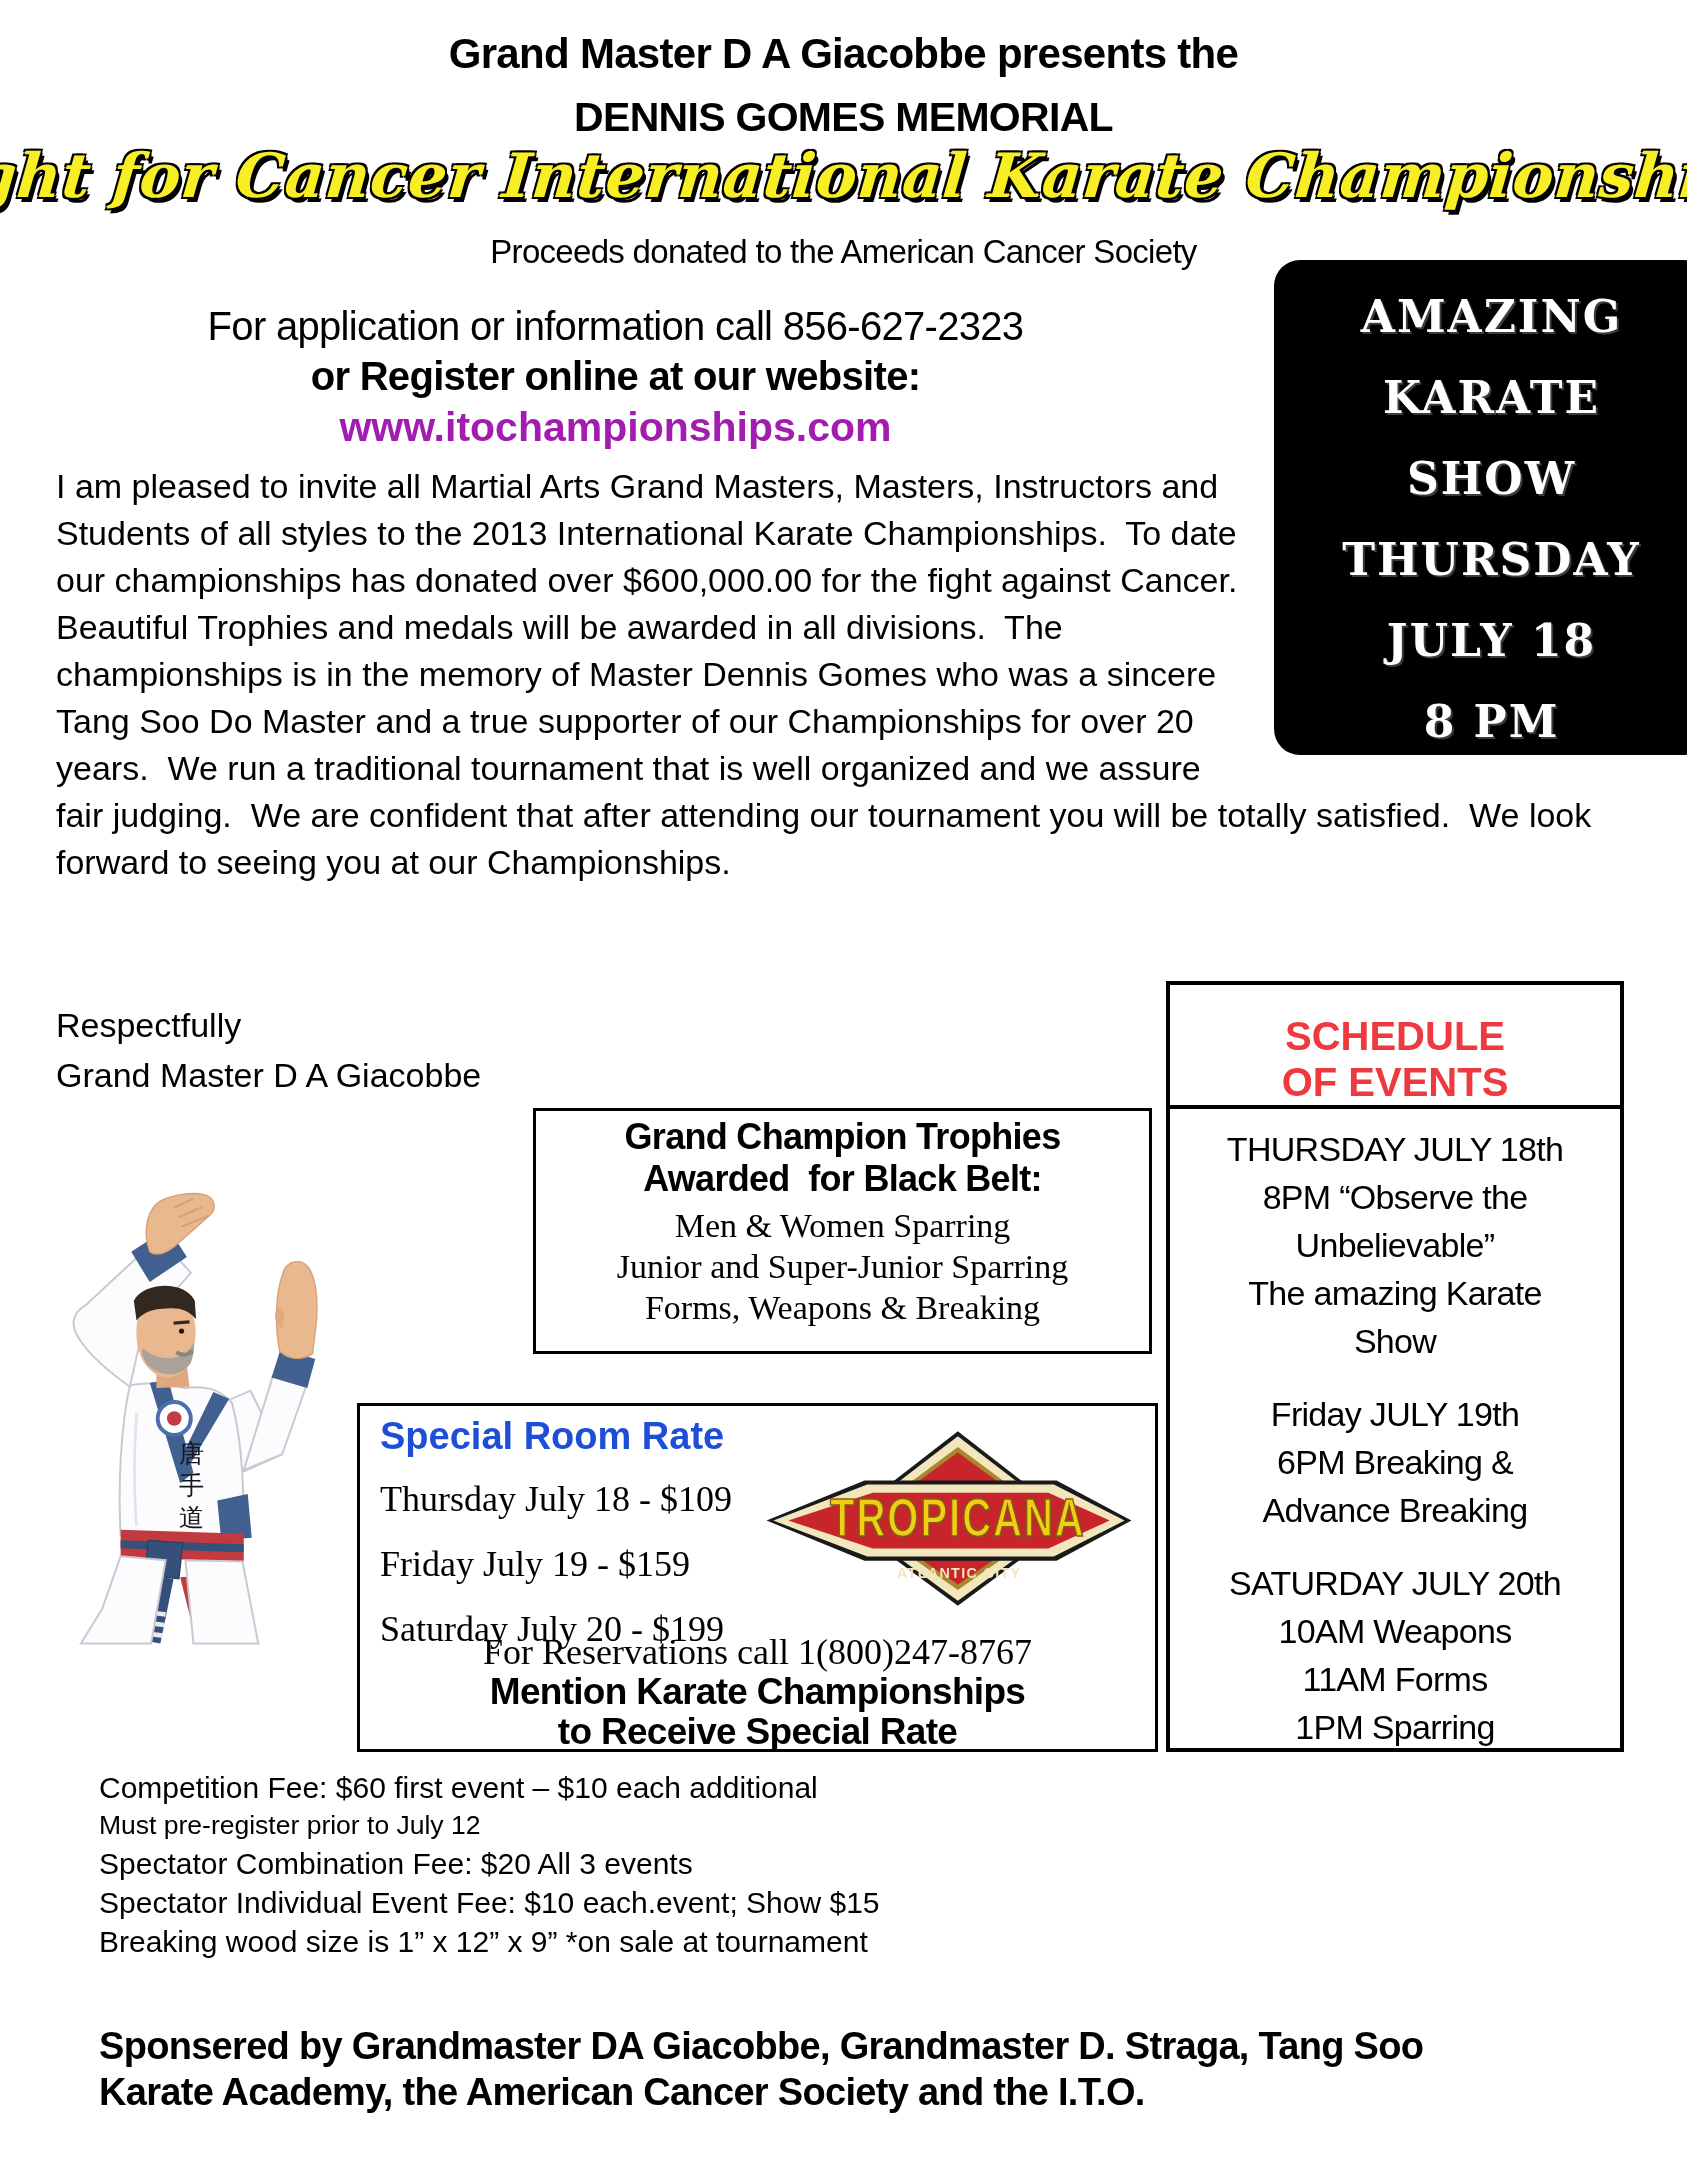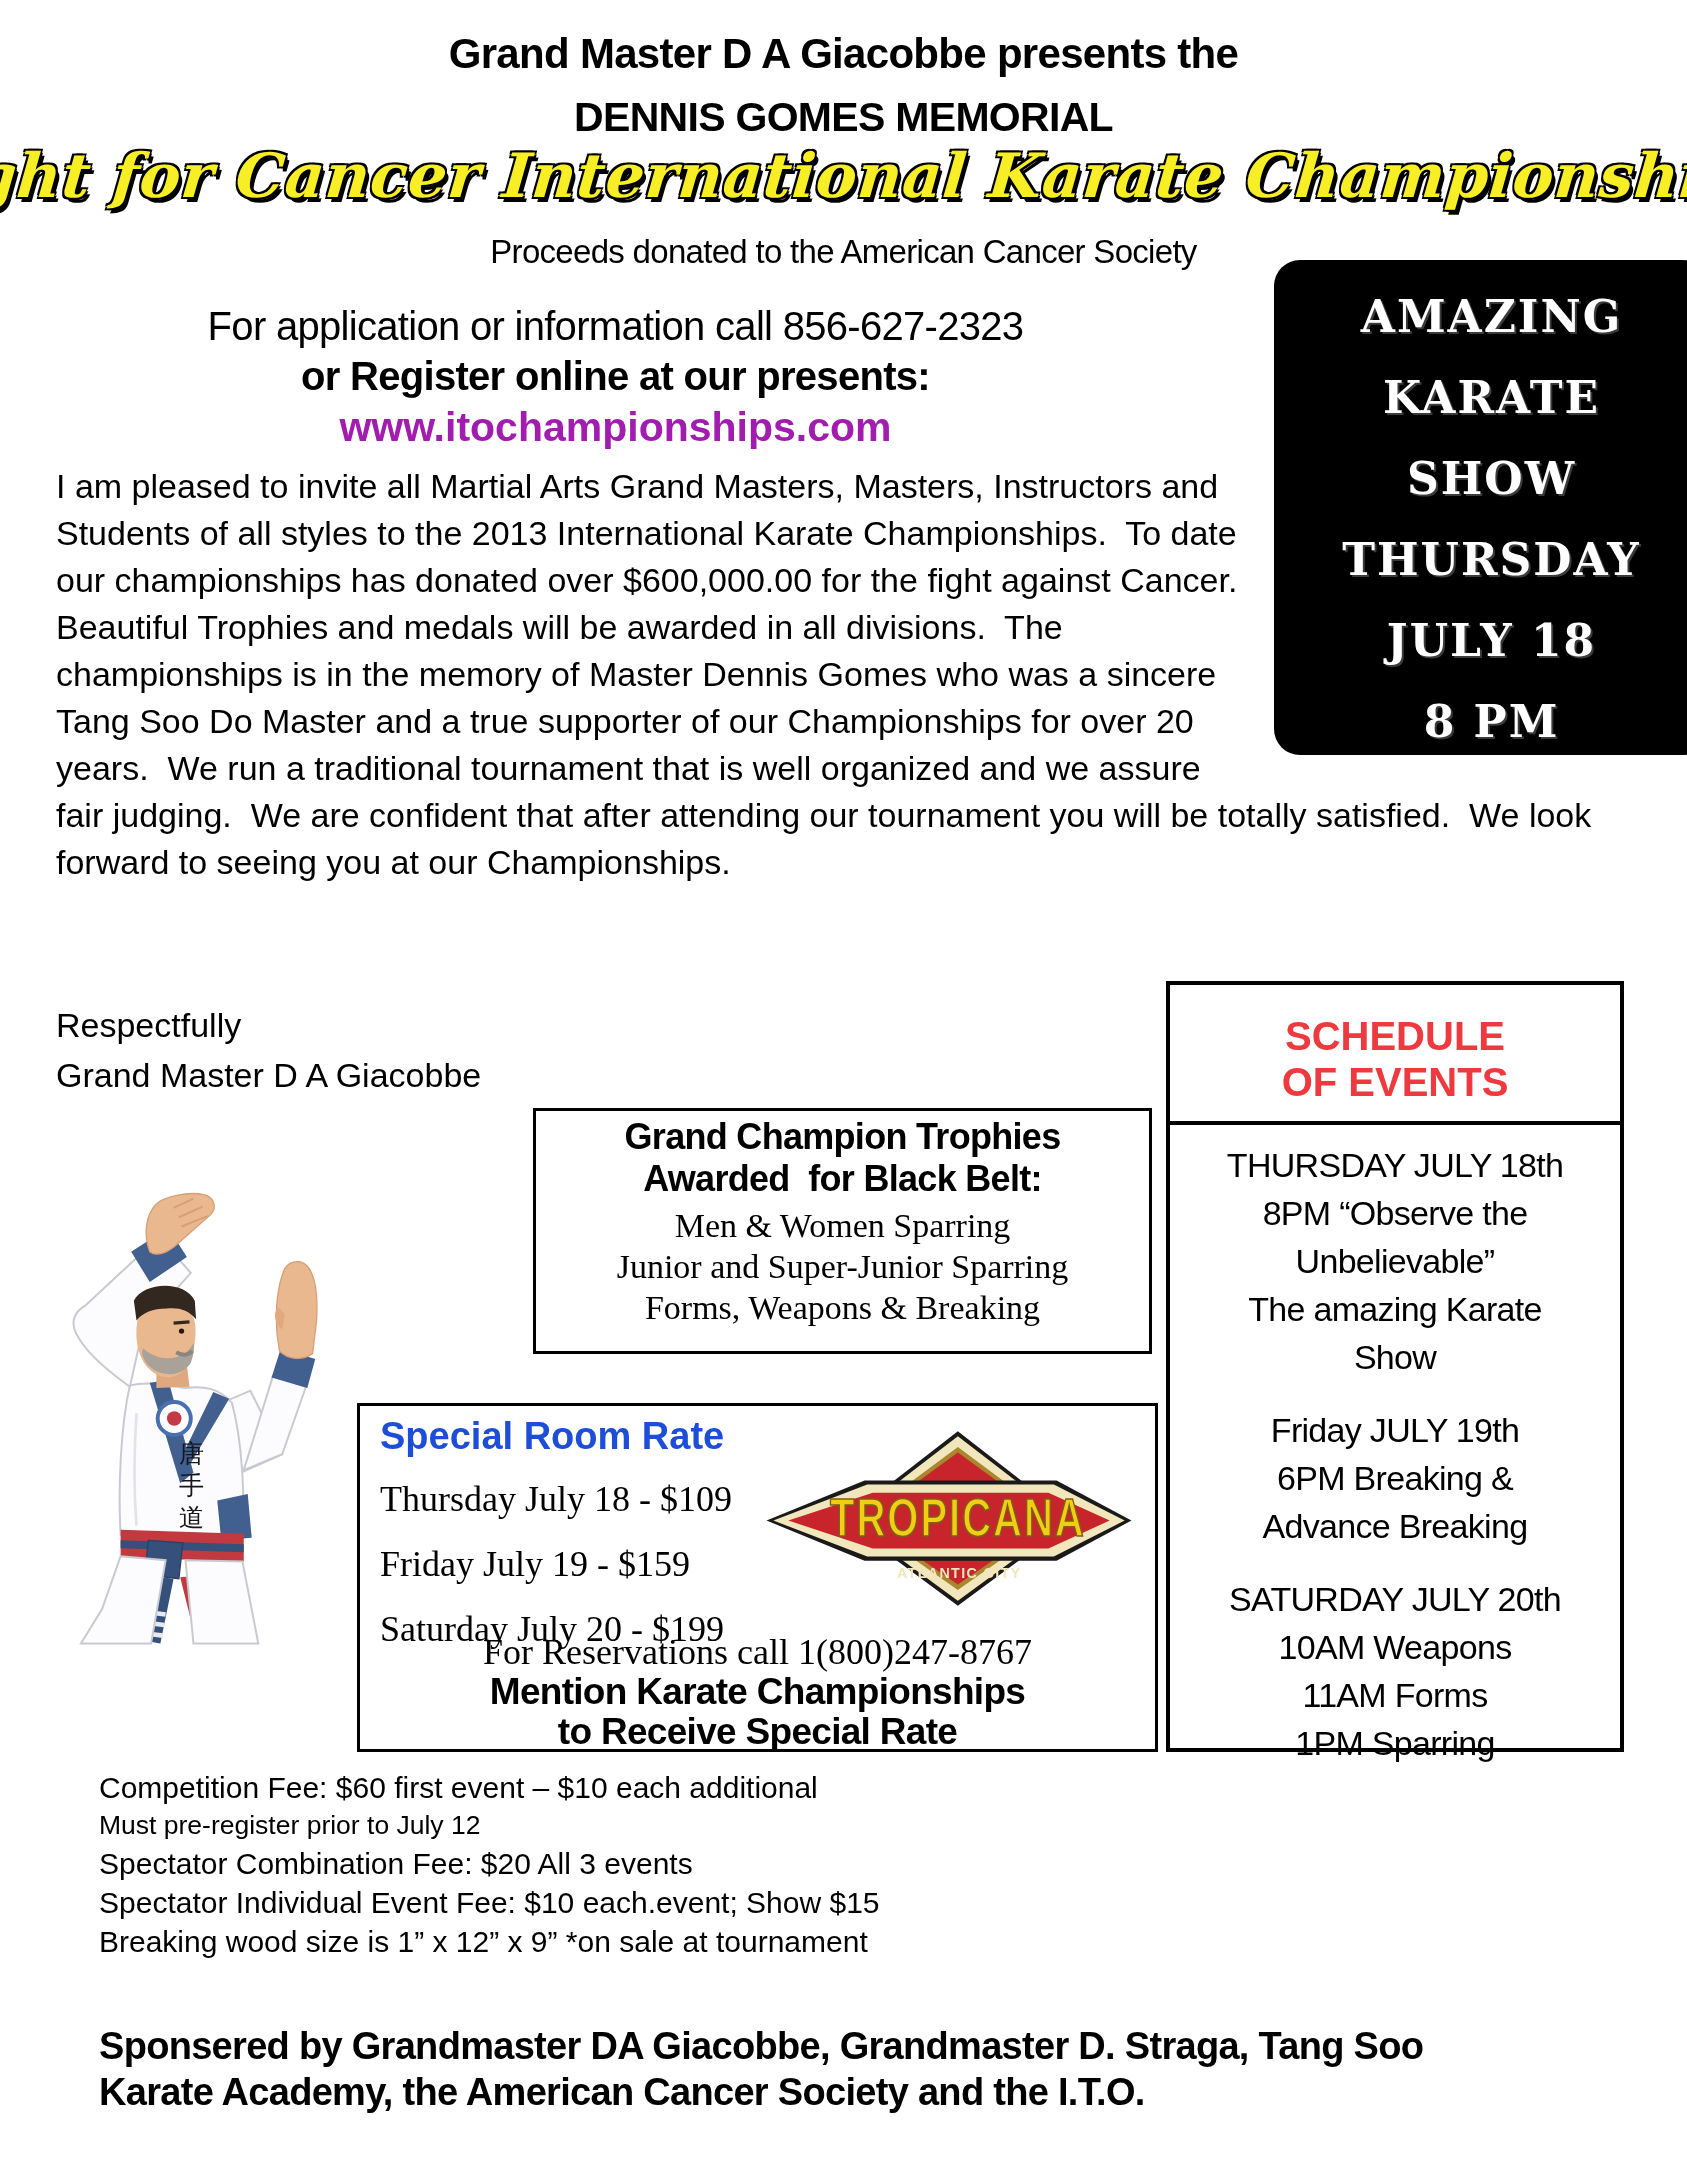--- a/index.html
+++ b/index.html
@@ -36,21 +36,21 @@
   .signoff{left:56px;top:1000px;font-size:34px;line-height:50px;white-space:pre-line;}
 
   
   .trophies-box{left:533px;top:1108px;width:619px;height:246px;border:3.3px solid #000;
       box-sizing:border-box;text-align:center;}
   .trophies-title{margin-top:5px;font-size:36px;font-weight:bold;line-height:42px;white-space:pre-wrap;letter-spacing:-0.7px;}
   .trophies-items{margin-top:5.3px;font-family:"Liberation Serif",serif;font-size:34px;line-height:41px;white-space:pre-line;}
 
   
   .schedule-box{left:1166px;top:981px;width:458px;height:771px;border:4px solid #000;box-sizing:border-box;}
-  .schedule-header{height:140px;border-bottom:4px solid #000;box-sizing:border-box;
+  .schedule-header{height:124px;border-bottom:4px solid #000;box-sizing:border-box;
       text-align:center;color:#ee3a3e;font-weight:bold;font-size:40px;line-height:46px;
       padding-top:28px;white-space:pre-line;}
   .schedule-body{text-align:center;font-size:34px;line-height:48px;padding-top:16px;letter-spacing:-0.7px;}
   .schedule-block{white-space:pre-line;}
   .schedule-block + .schedule-block{margin-top:25px;}
 
   
   .room-box{left:357px;top:1403px;width:801px;height:349px;border:3.3px solid #000;box-sizing:border-box;}
   .room-title{position:absolute;left:20px;top:9.3px;font-size:38px;font-weight:bold;color:#1d4ed8;}
   .room-rates{position:absolute;left:20px;top:61px;font-family:"Liberation Serif",serif;
@@ -82,21 +82,21 @@
 
 <div class="page">
 
   <div class="abs centered presents">Grand Master D A Giacobbe presents the</div>
   <div class="abs centered memorial">DENNIS GOMES MEMORIAL</div>
   <div class="abs main-title">“Fight for Cancer International Karate Championships”</div>
   <div class="abs centered proceeds">Proceeds donated to the American Cancer Society</div>
 
   <div class="abs contact">
     <div class="contact-info">For application or information call 856-627-2323</div>
-    <div class="contact-register">or Register online at our presents:</div>
+    <div class="contact-register">or Register online at our website:</div>
     <div class="contact-website">www.itochampionships.com</div>
   </div>
 
   <div class="abs show-box">
     <div class="show-lines">AMAZING
 KARATE
 SHOW
 THURSDAY
 JULY 18
 8 PM</div>

